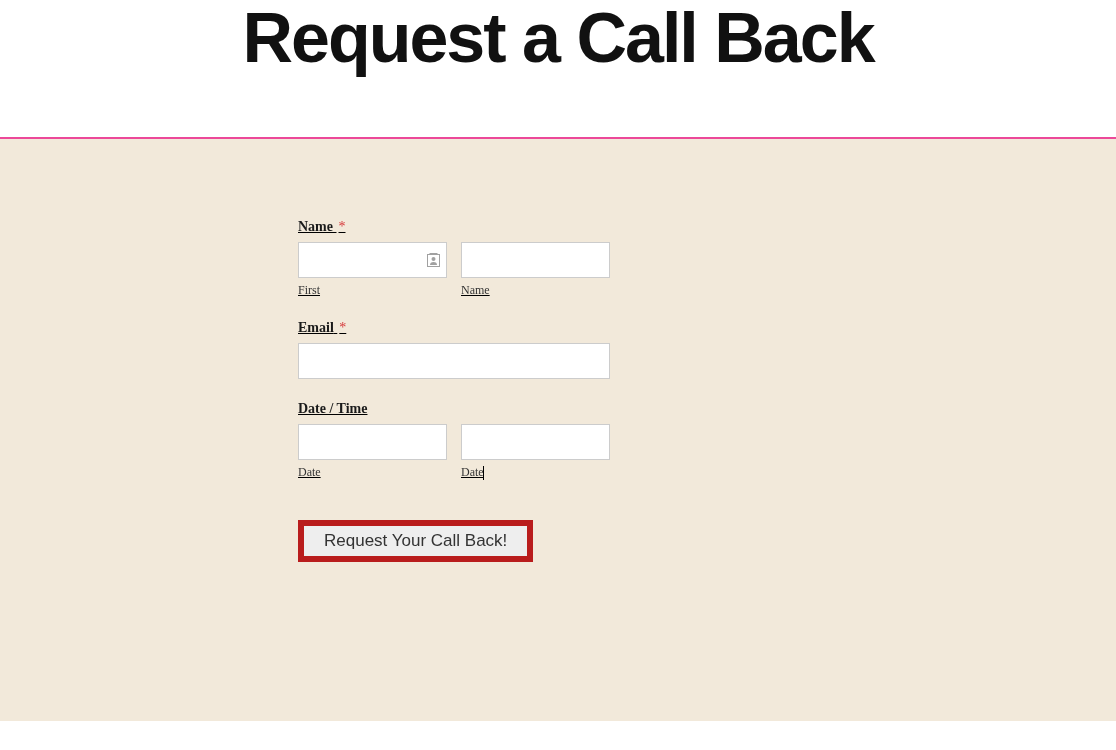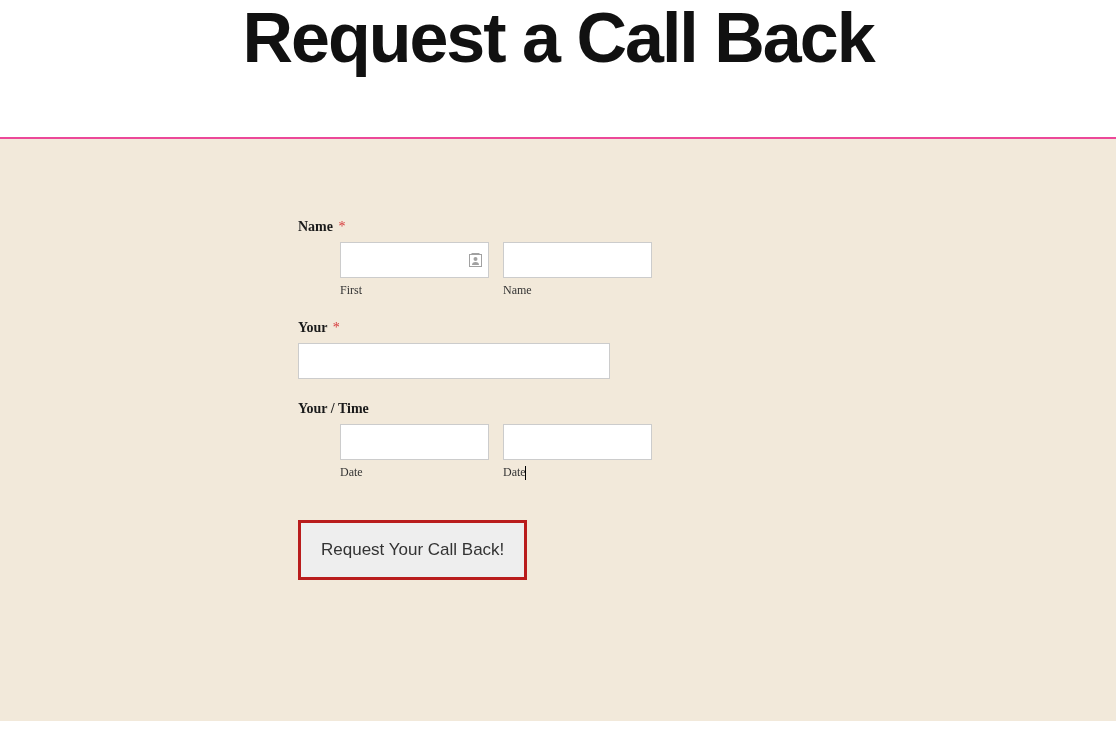--- a/index.html
+++ b/index.html
@@ -31,41 +31,41 @@
     }
     .form-section {
       background: #f2e9da;
       padding: 80px 0 30px 0;
       min-height: 582px;
     }
     .form-container {
       width: 520px;
       margin: 0 auto;
       padding-left: 0;
+      text-decoration: underline;
     }
     .field-group {
       margin-bottom: 22px;
     }
     .field-label {
       display: block;
       font-size: 14px;
       font-weight: bold;
       color: #1a1a1a;
       margin-bottom: 7px;
       font-family: Georgia, 'Times New Roman', serif;
     }
     .required-asterisk {
       color: #d63638;
       font-weight: normal;
       margin-left: 2px;
     }
     .input-row {
       display: flex;
       gap: 14px;
-      margin-left: 42px;
     }
     .input-col {
       flex: 0 0 auto;
     }
     .text-input {
       width: 149px;
       height: 36px;
       border: 1px solid #ccc;
       background: #fff;
       padding: 6px 8px;
@@ -98,22 +98,22 @@
       height: 102px;
       border: 1px solid #ccc;
       background: #fff;
       padding: 8px;
       font-size: 14px;
       font-family: inherit;
       resize: both;
     }
     .submit-button {
       background: #eeeeee;
-      border: 3px solid #b91c1c;
-      padding: 17px 20px;
+      border: 6px solid #b91c1c;
+      padding: 5px 20px;
       font-size: 17px;
       font-family: Arial, Helvetica, sans-serif;
       color: #333;
       cursor: pointer;
       margin-top: 18px;
     }
     .time-cursor {
       display: inline-block;
       border-right: 1px solid #000;
       height: 14px;
@@ -151,29 +151,29 @@
         </div>
         <div class="input-col">
           <input type="text" class="text-input" value="" style="">
           <div class="sublabel">Name</div>
         </div>
       </div>
     </div>
 
     <div class="field-group">
       <label class="field-label">
-        <span>Your</span>
+        <span>Email</span>
         <span class="required-asterisk">*</span>
       </label>
       <input type="email" class="text-input email-input" value="" style="">
     </div>
 
     <div class="field-group">
       <label class="field-label">
-        <span>Your / Time</span>
+        <span>Date / Time</span>
       </label>
       <div class="input-row">
         <div class="input-col">
           <input type="text" class="text-input" value="" style="">
           <div class="sublabel">Date</div>
         </div>
         <div class="input-col">
           <input type="text" class="text-input" value="" style="">
           <div class="sublabel"><span>Date</span><span class="time-cursor"></span></div>
         </div>

